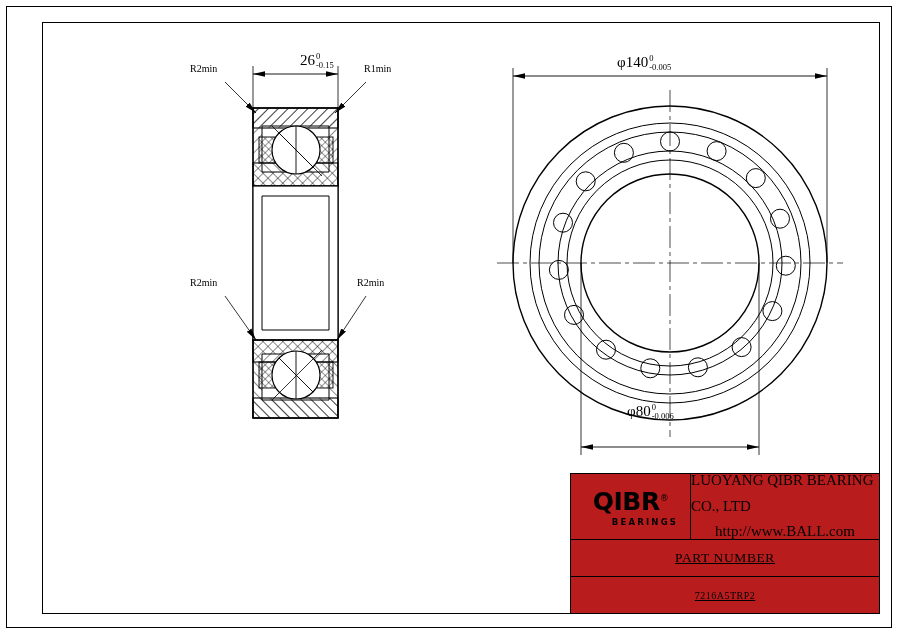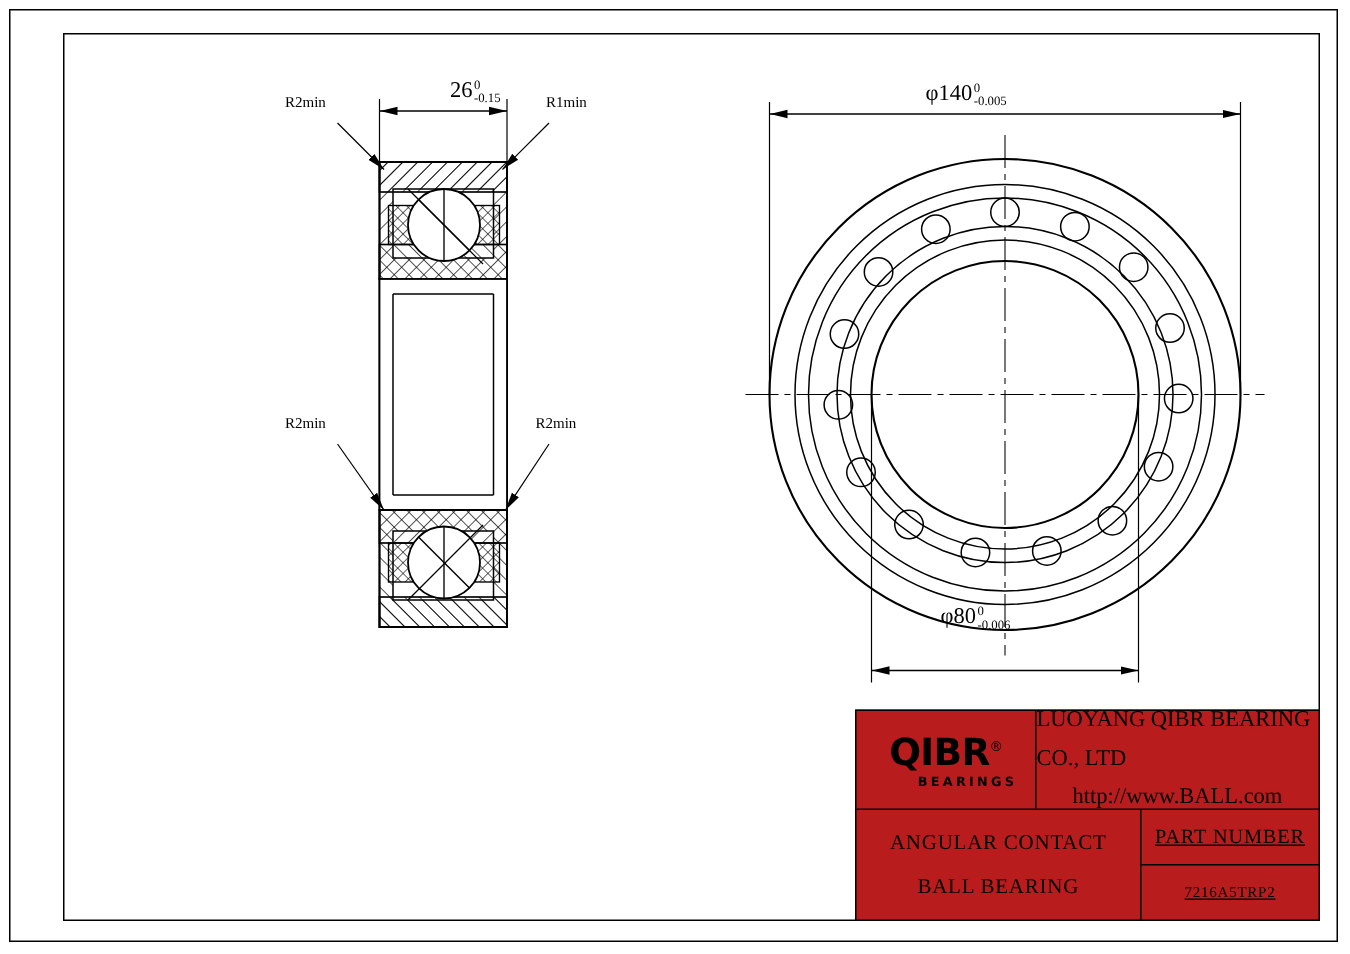--- a/index.html
+++ b/index.html
@@ -317,24 +317,20 @@
       <div id="logo-cell">
         <div class="logo-main"><span>QIBR</span><span class="logo-reg">®</span></div>
         <div class="logo-sub">BEARINGS</div>
       </div>
       <div id="company-cell">
         <div>LUOYANG QIBR BEARING CO., LTD</div>
         <div>http://www.BALL.com</div>
       </div>
     </div>
     <div id="tb-bottom">
-      <div id="desc-cell">
-        <div>ANGULAR CONTACT</div>
-        <div>BALL BEARING</div>
-      </div>
       <div id="part-cell">
         <div id="part-label">PART  NUMBER</div>
         <div id="part-value">7216A5TRP2</div>
       </div>
     </div>
   </div>
 
 </div>
 
 </body></html>

